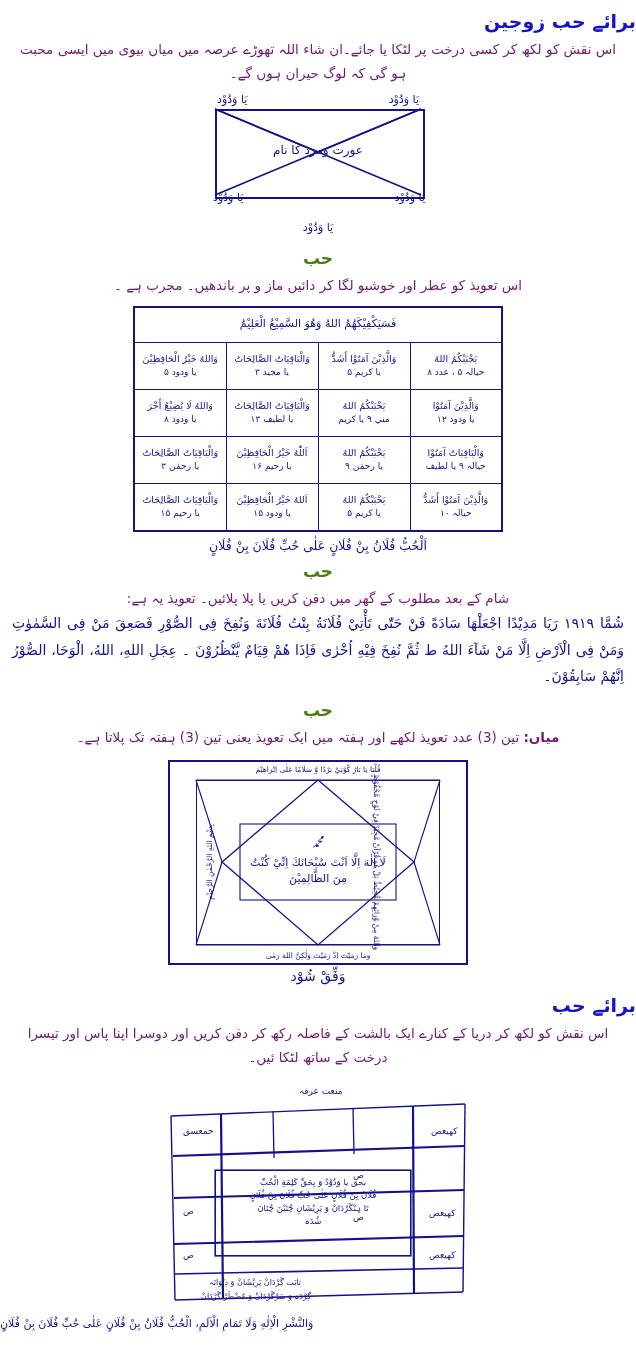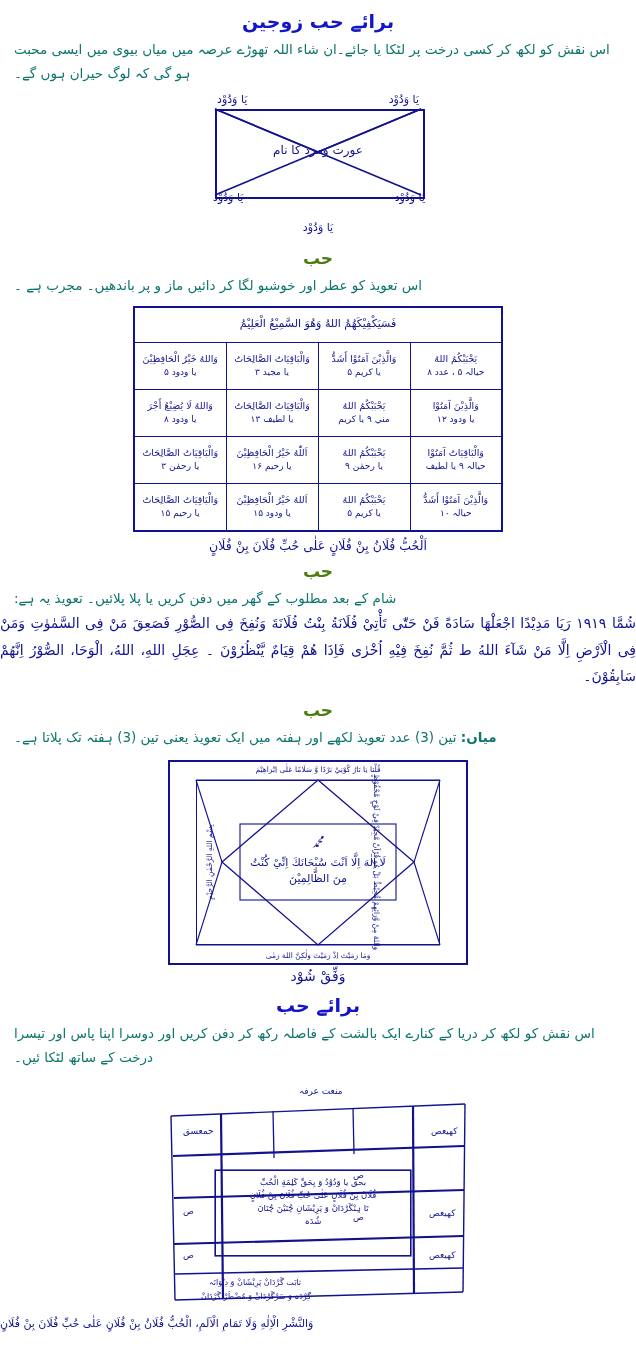--- a/index.html
+++ b/index.html
@@ -15,58 +15,58 @@
     color: #1a1aa8;
     overflow: hidden;
   }
   .page {
     position: relative;
     width: 636px;
     height: 1365px;
     background: #ffffff;
   }
   .heading {
-    text-align: center;
+    text-align: right;
     color: #1414c8;
     font-weight: bold;
     font-size: 19px;
     direction: rtl;
     letter-spacing: 0.5px;
   }
   .heading-sm {
     text-align: center;
     color: #4d7c0f;
     font-weight: bold;
     font-size: 17px;
     direction: rtl;
   }
   .urdu {
     direction: rtl;
-    text-align: left;
-    color: #0f766e;
+    text-align: center;
+    color: #701a75;
     font-size: 13.5px;
     line-height: 1.75;
     padding: 0 14px;
   }
   .urdu-center {
     direction: rtl;
     text-align: center;
     color: #12128f;
     font-size: 13.5px;
     line-height: 1.7;
     padding: 0 14px;
   }
   .arabic-block {
     direction: rtl;
     text-align: justify;
     text-align-last: right;
     color: #12128f;
     font-size: 14px;
     line-height: 1.9;
-    padding: 0 0;
+    padding: 0 12px;
   }
   
   .fig1 {
     position: relative;
     width: 250px;
     height: 120px;
     margin: 10px auto 4px auto;
   }
   .fig1 .frame {
     position: absolute;

